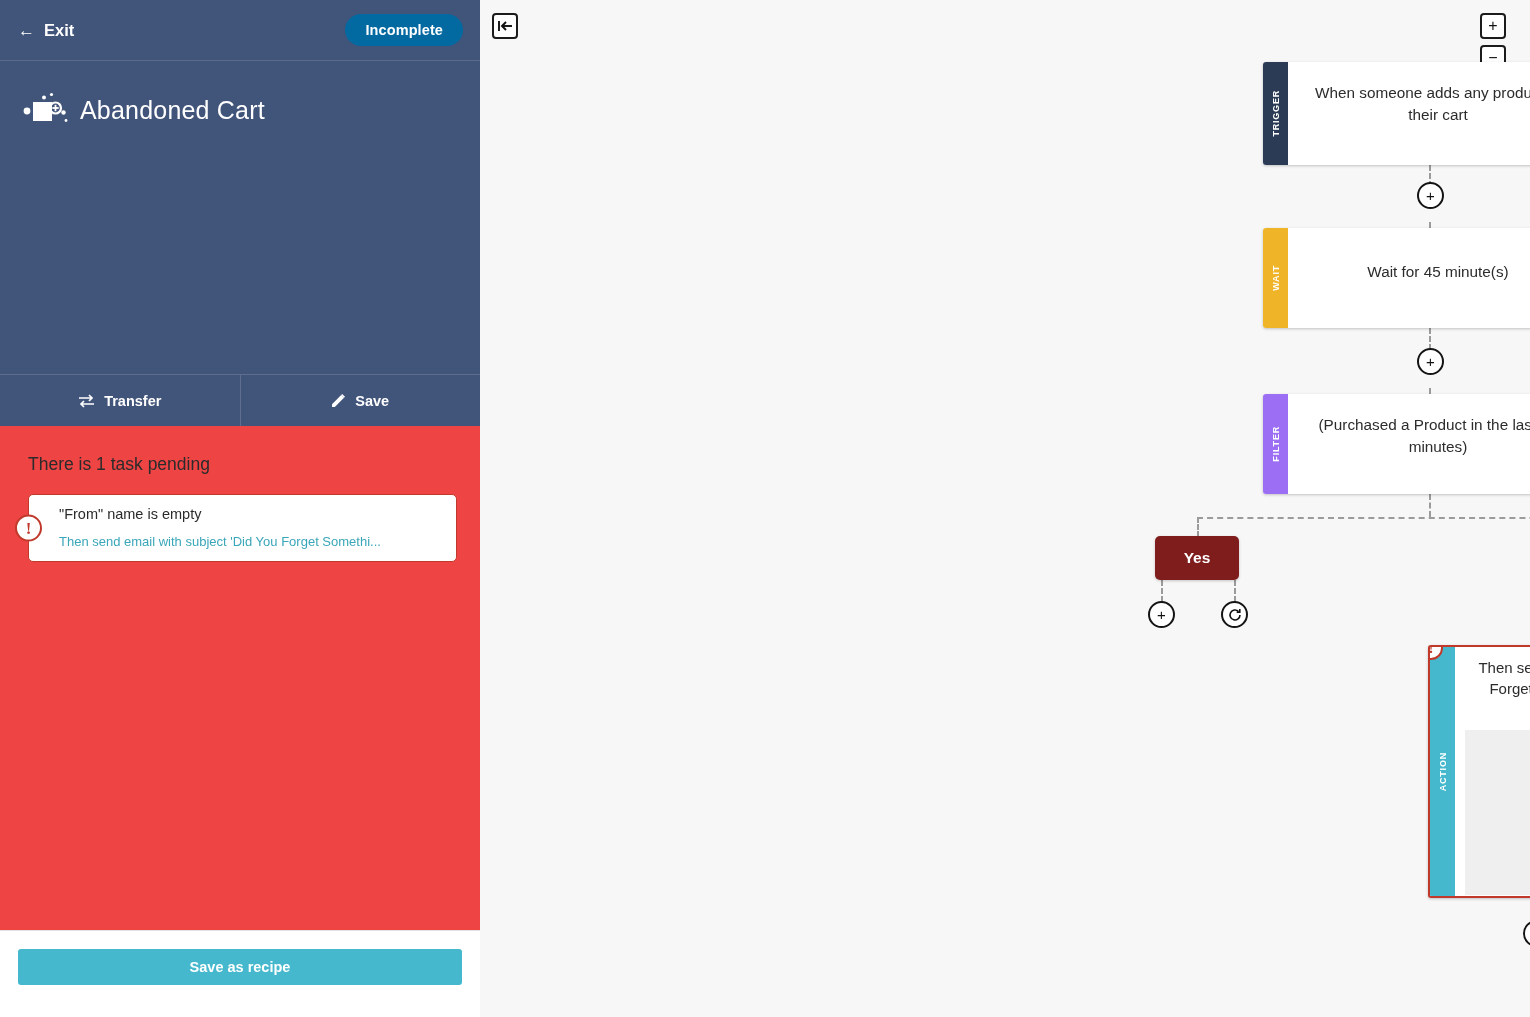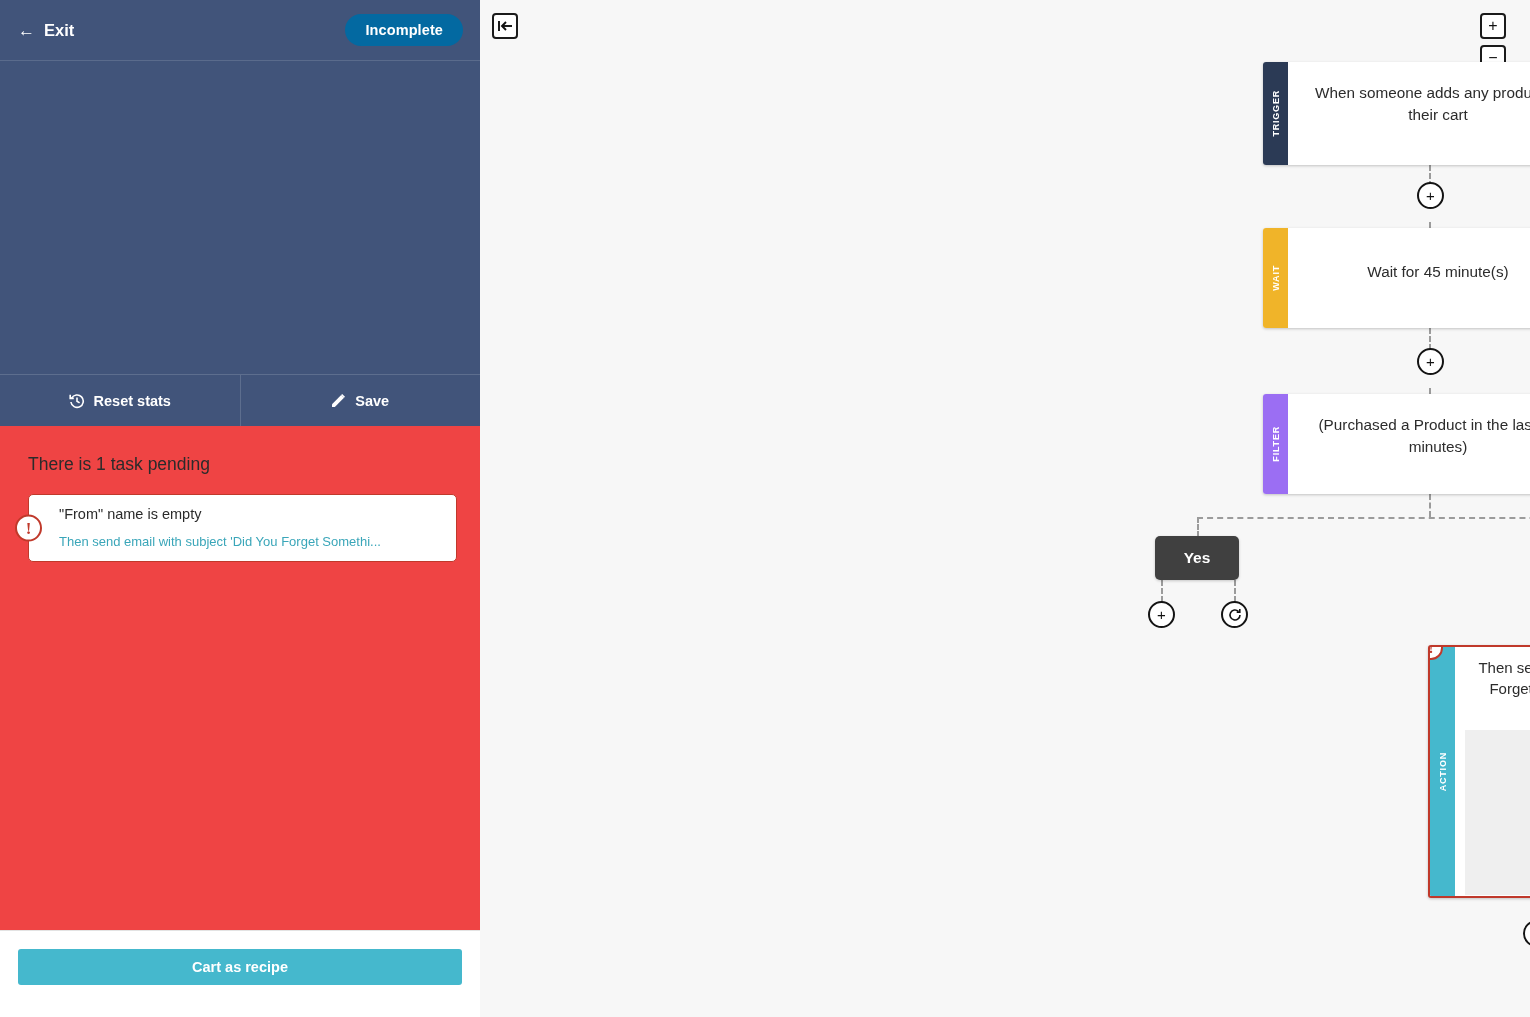--- a/index.html
+++ b/index.html
@@ -153,21 +153,21 @@
     display: flex; justify-content: center; overflow: hidden;
   }
 
   
   .branch-pill {
     position: absolute; width: 84px; height: 44px; border-radius: 5px;
     display: flex; align-items: center; justify-content: center;
     color: #fff; font-size: 15.5px; font-weight: bold; cursor: pointer;
     box-shadow: 0 1px 3px rgba(0,0,0,.2);
   }
-  #pill-yes { left: 675px; top: 536px; background: #404040; }
+  #pill-yes { left: 675px; top: 536px; background: #7f1d1d; }
 
   
   .circ-btn {
     position: absolute; width: 27px; height: 27px; border-radius: 50%;
     background: #fff; border: 2px solid #141414; cursor: pointer;
     display: flex; align-items: center; justify-content: center;
   }
   .circ-btn .glyph { font-size: 15px; line-height: 1; color: #111; }
 
   
@@ -183,32 +183,47 @@
 
     <div class="sb-topbar">
       <div class="exit-btn">
         <span class="exit-arrow">←</span>
         <span>Exit</span>
       </div>
       <div class="status-badge">Incomplete</div>
     </div>
 
     <div class="sb-hero">
+      <div class="hero-title-row">
+        <span class="cart-icon">
+          <svg width="48" height="38" viewBox="0 0 48 38">
+            <rect x="11" y="11" width="19" height="19" fill="#fff"></rect>
+            <circle cx="5" cy="20" r="3.4" fill="#fff"></circle>
+            <circle cx="33.5" cy="17" r="5.5" fill="none" stroke="#fff" stroke-width="2.2"></circle>
+            <line x1="33.5" y1="13.8" x2="33.5" y2="20.2" stroke="#fff" stroke-width="1.8"></line>
+            <line x1="30.3" y1="17" x2="36.7" y2="17" stroke="#fff" stroke-width="1.8"></line>
+            <circle cx="41.5" cy="21.5" r="2.2" fill="#fff"></circle>
+            <circle cx="22" cy="6.5" r="2" fill="#fff"></circle>
+            <circle cx="29.5" cy="3.5" r="1.6" fill="#fff"></circle>
+            <circle cx="44" cy="29.5" r="1.4" fill="#fff"></circle>
+          </svg>
+        </span>
+        <h1 class="hero-title">Abandoned Cart</h1>
+      </div>
     </div>
 
     <div class="sb-actions">
       <div class="sb-action">
         <span>
-          <svg width="16" height="16" viewBox="0 0 16 16" fill="none" stroke="#fff" stroke-width="1.6">
-            <path d="M2.6 5.2A6.2 6.2 0 1 1 1.9 9"></path>
-              <path d="M1.2 1.8v3.6h3.6"></path>
-              <path d="M8 4.6V8.3l2.6 1.6"></path>
+          <svg width="17" height="14" viewBox="0 0 17 14" fill="none" stroke="#fff" stroke-width="1.7">
+            <path d="M1 4h13M11 1l3 3-3 3"></path>
+              <path d="M16 10H3M6 13l-3-3 3-3"></path>
           </svg>
         </span>
-        <span>Reset stats</span>
+        <span>Transfer</span>
       </div>
       <div class="sb-action">
         <span>
           <svg width="15" height="15" viewBox="0 0 15 15" fill="#fff">
             <path d="M1 11.2 10.2 2l2.8 2.8L3.8 14H1z"></path>
               <path d="M11.2 1 14 3.8l-1 1L10.2 2z"></path>
           </svg>
         </span>
         <span>Save</span>
       </div>
@@ -217,21 +232,21 @@
     <div class="sb-panel">
       <div class="pending-title">There is 1 task pending</div>
       <div class="task-card">
         <div class="task-err-icon">!</div>
         <div class="task-line1">"From" name is empty</div>
         <a class="task-link">Then send email with subject 'Did You Forget Somethi...</a>
       </div>
     </div>
 
     <div class="sb-footer">
-      <button class="save-recipe-btn">Cart as recipe</button>
+      <button class="save-recipe-btn">Save as recipe</button>
     </div>
   </aside>
 
   <main class="canvas">
 
     <div class="sq-btn collapse-btn">
       <svg width="16" height="12" viewBox="0 0 16 12" stroke="#111" stroke-width="1.9" fill="none">
         <line x1="2" y1="1" x2="2" y2="11"></line>
           <line x1="5" y1="6" x2="15" y2="6"></line>
           <path d="M9 2 5 6l4 4"></path>

